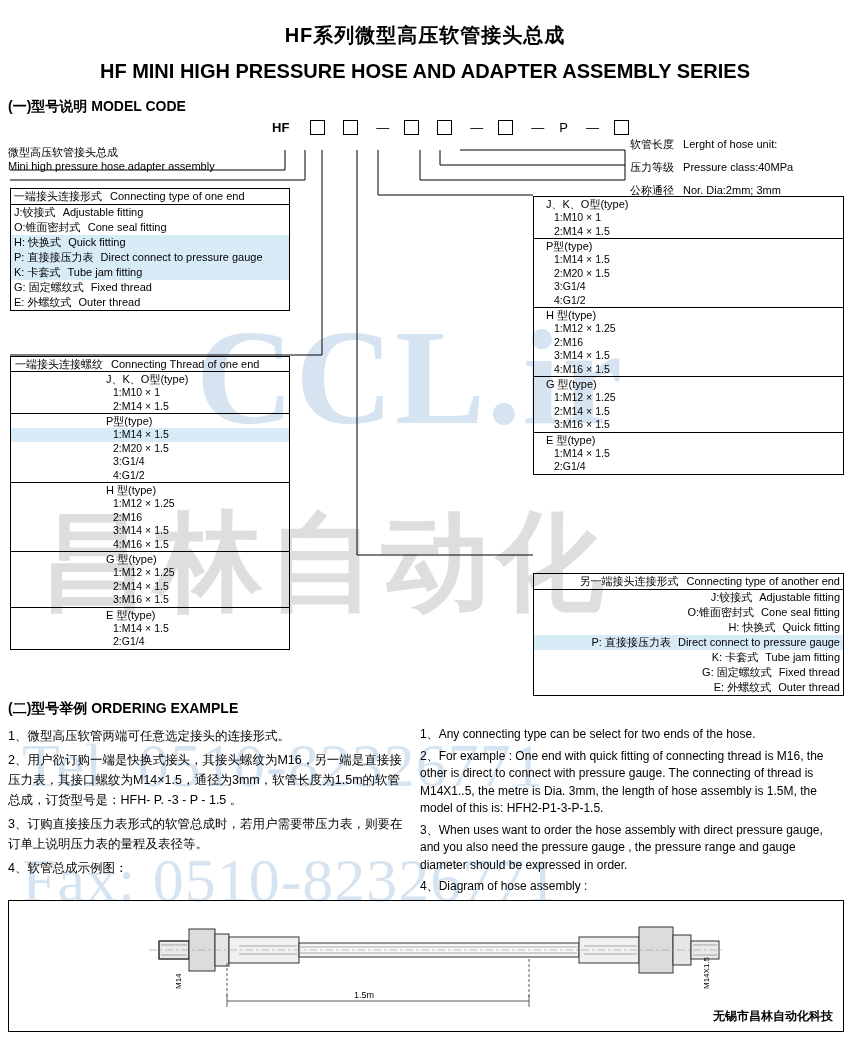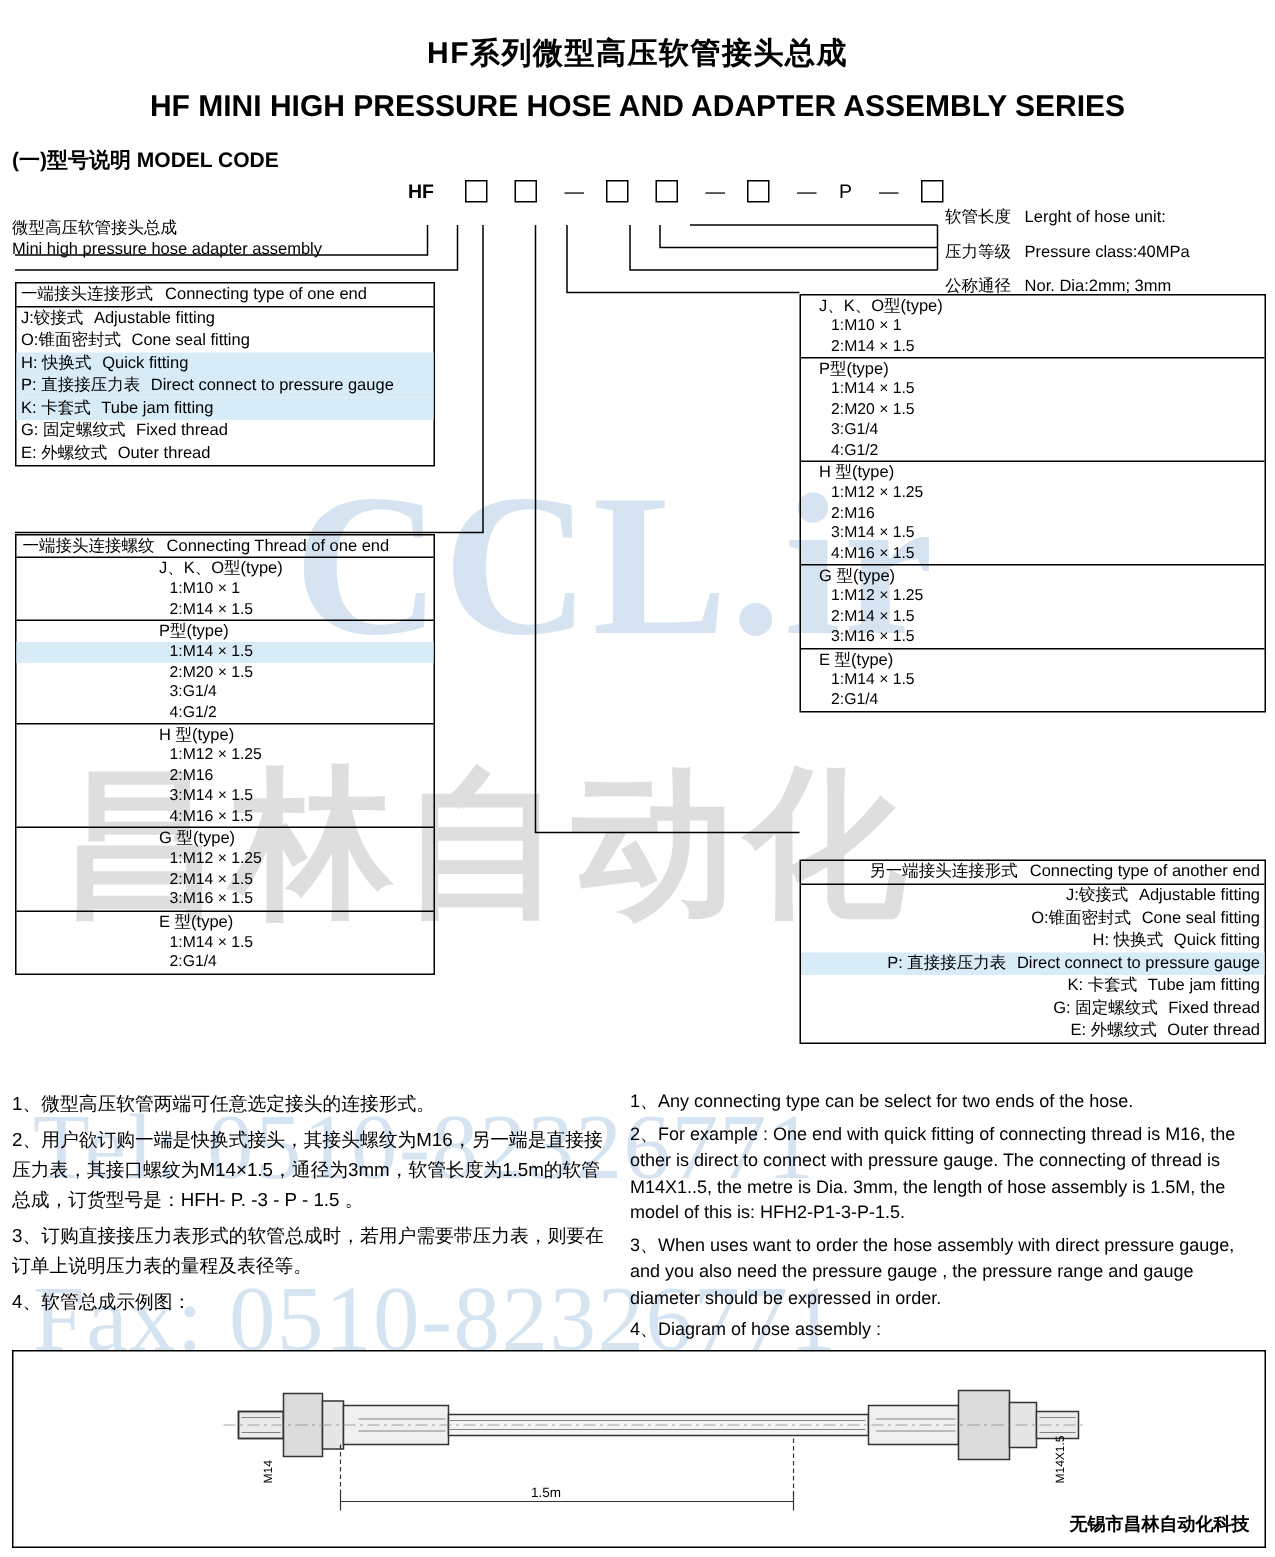--- a/index.html
+++ b/index.html
@@ -95,20 +95,21 @@
 
   <div class="wm wm-ccl">CCL.ir</div>
   <div class="wm wm-cn">昌林自动化</div>
   <div class="wm wm-tel">Tel: 0510-82326771</div>
   <div class="wm wm-fax">Fax: 0510-82326771</div>
 
   <div class="title-cn">HF系列微型高压软管接头总成</div>
   <div class="title-en">HF MINI HIGH PRESSURE HOSE AND ADAPTER ASSEMBLY SERIES</div>
 
   <div class="sec-1">(一)型号说明 MODEL CODE</div>
+  <div class="sec-2">(二)型号举例 ORDERING EXAMPLE</div>
 
   <div class="code-row">
     <span class="lbl">HF</span>
     <span class="box"></span>
     <span class="box"></span>
     <span class="dash">—</span>
     <span class="box"></span>
     <span class="box"></span>
     <span class="dash">—</span>
     <span class="box"></span>

